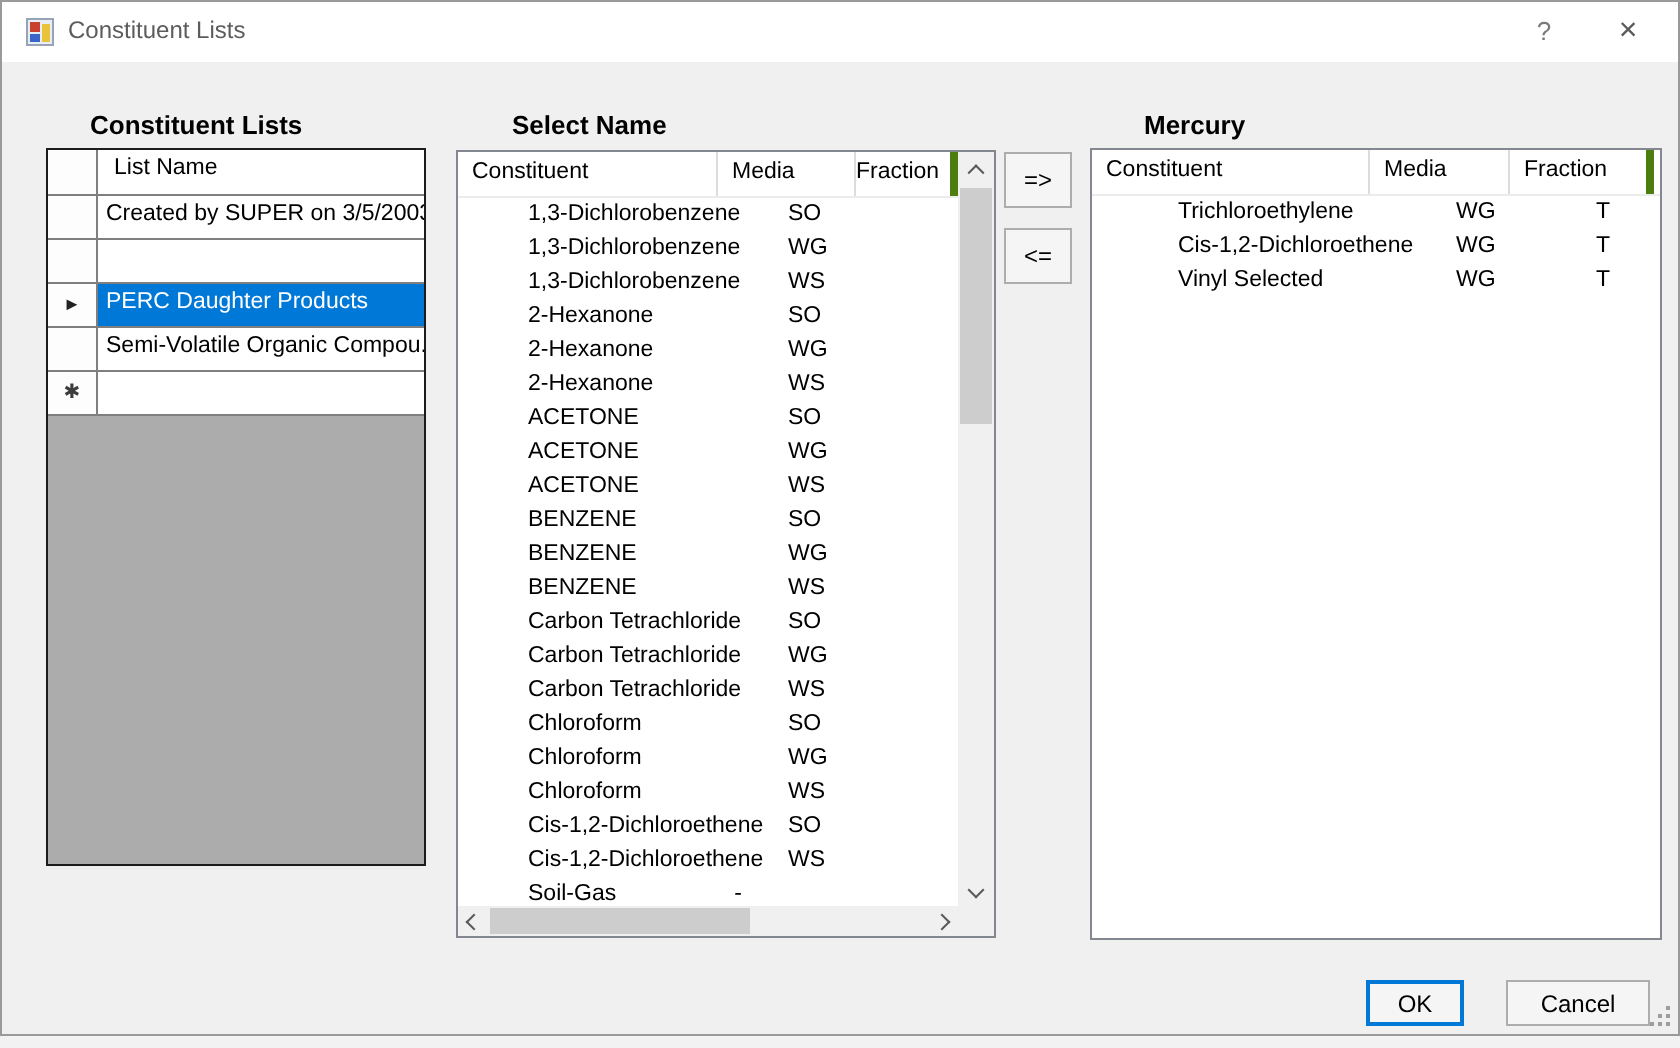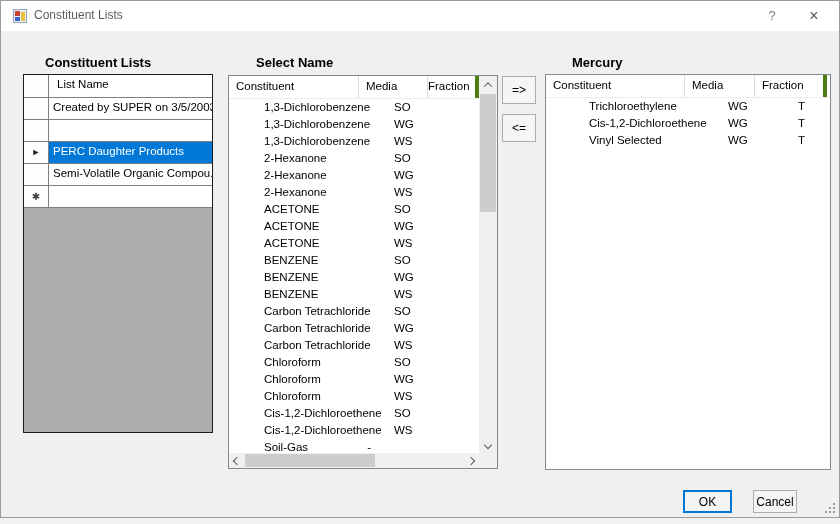--- a/index.html
+++ b/index.html
@@ -76,21 +76,21 @@
   .chev.down { transform:rotate(45deg); }
   .chev.left { transform:rotate(135deg); }
   .chev.right { transform:rotate(-45deg); }
 
   
   .btn { position:absolute; background:#F5F5F5; border:1px solid #ADADAD; font-size:12px; color:#000;
          display:flex; align-items:center; justify-content:center; font-family:inherit; }
   #btn-to-sel  { left:501px; top:75px;  width:34px; height:28px; }
   #btn-to-from { left:501px; top:113px; width:34px; height:28px; }
   #btn-ok     { left:682px; top:489px; width:49px; height:23px; border:2px solid #0078D7; }
-  #btn-cancel { left:752px; top:489px; width:44px; height:23px; }
+  #btn-cancel { left:752px; top:489px; width:72px; height:23px; }
 
   
   .grip { position:absolute; right:3px; bottom:3px; width:13px; height:13px; }
   .grip i { position:absolute; width:2px; height:2px; background:#9d9d9d; }
   .g1{left:10px;top:10px;} .g2{left:10px;top:6px;} .g3{left:10px;top:2px;}
   .g4{left:6px;top:10px;}  .g5{left:6px;top:6px;}  .g6{left:2px;top:10px;}
 </style>
 </head>
 <body>
 

